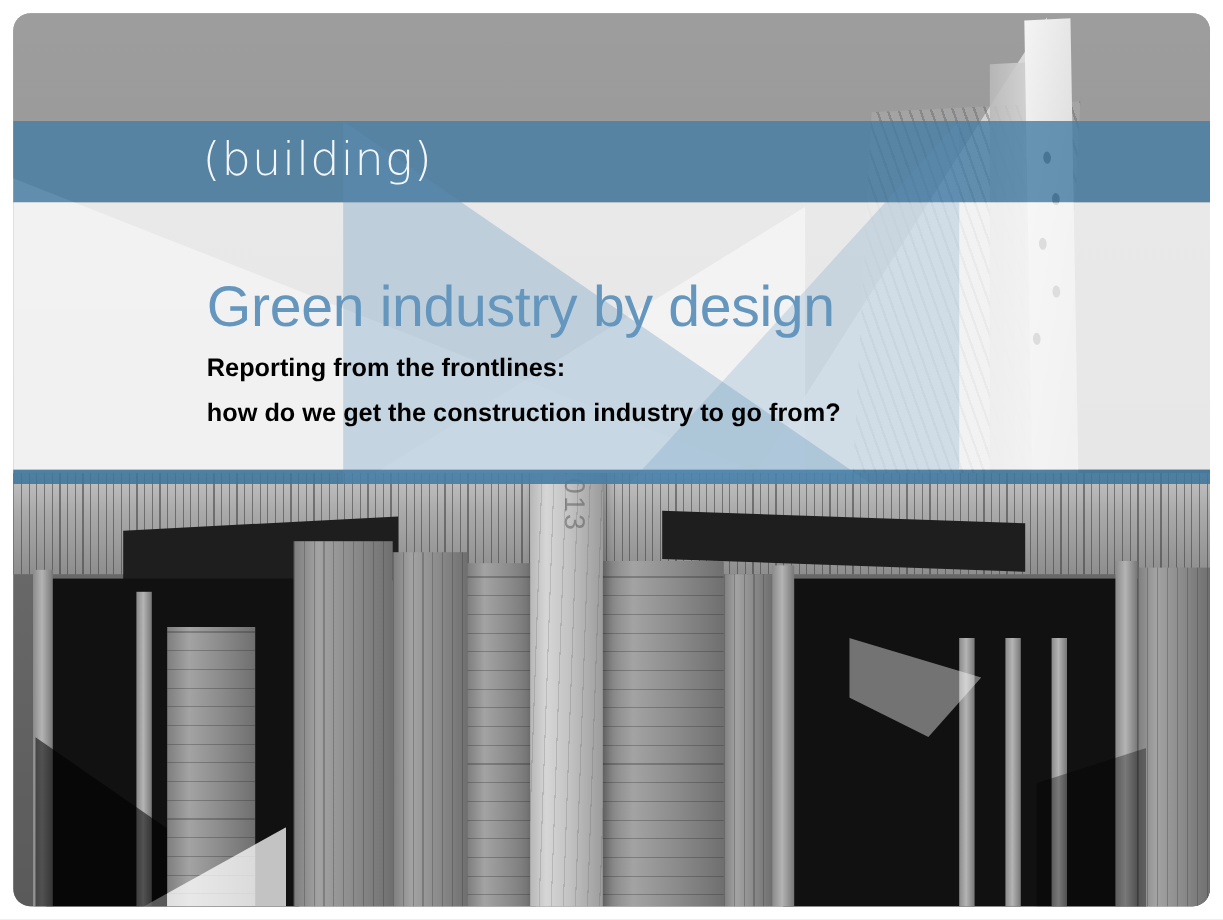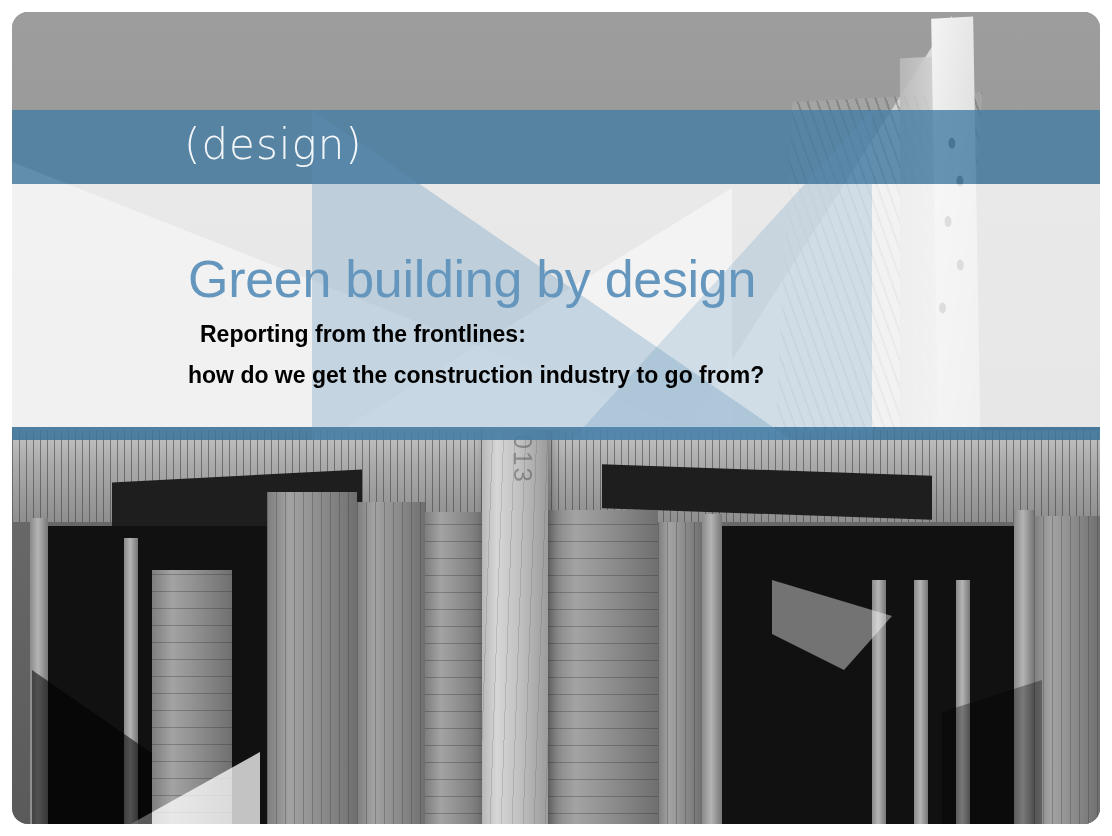--- a/index.html
+++ b/index.html
@@ -275,21 +275,21 @@
     margin: 0;
     color: #6496be;
     font-family: "Liberation Sans", sans-serif;
     font-size: 52px;
     font-weight: 400;
     line-height: 1.12;
     letter-spacing: -0.3px;
     white-space: nowrap;
   }
   .subtitle-1 {
-    margin: 12px 0 0 12px;
+    margin: 12px 0 0 0;
     color: #000000;
     font-family: "Liberation Sans", sans-serif;
     font-size: 23px;
     font-weight: 700;
     line-height: 1.25;
     white-space: nowrap;
   }
   .subtitle-2 {
     margin: 12px 0 0 0;
     color: #000000;
@@ -361,21 +361,21 @@
       <div class="shadow-wedge" style="left:930px; top:250px; width:100px; height:160px; clip-path:polygon(0 20%,100% 0,100% 100%,0 100%); opacity:.6;"></div>
     </div>
   </div>
 
   <div class="band-blue-top"></div>
   <div class="band-white"></div>
   <div class="band-blue-bottom"></div>
   <div class="prism-a"></div>
   <div class="prism-b"></div>
 
-  <div class="ctx-label">(design)</div>
+  <div class="ctx-label">(building)</div>
 
   <div class="title-block">
-    <h1 class="slide-title">Green building by design</h1>
+    <h1 class="slide-title">Green industry by design</h1>
     <p class="subtitle-1">Reporting from the frontlines:</p>
     <p class="subtitle-2">how do we get the construction industry to go from?</p>
   </div>
 
 </div>
 
 </body></html>

